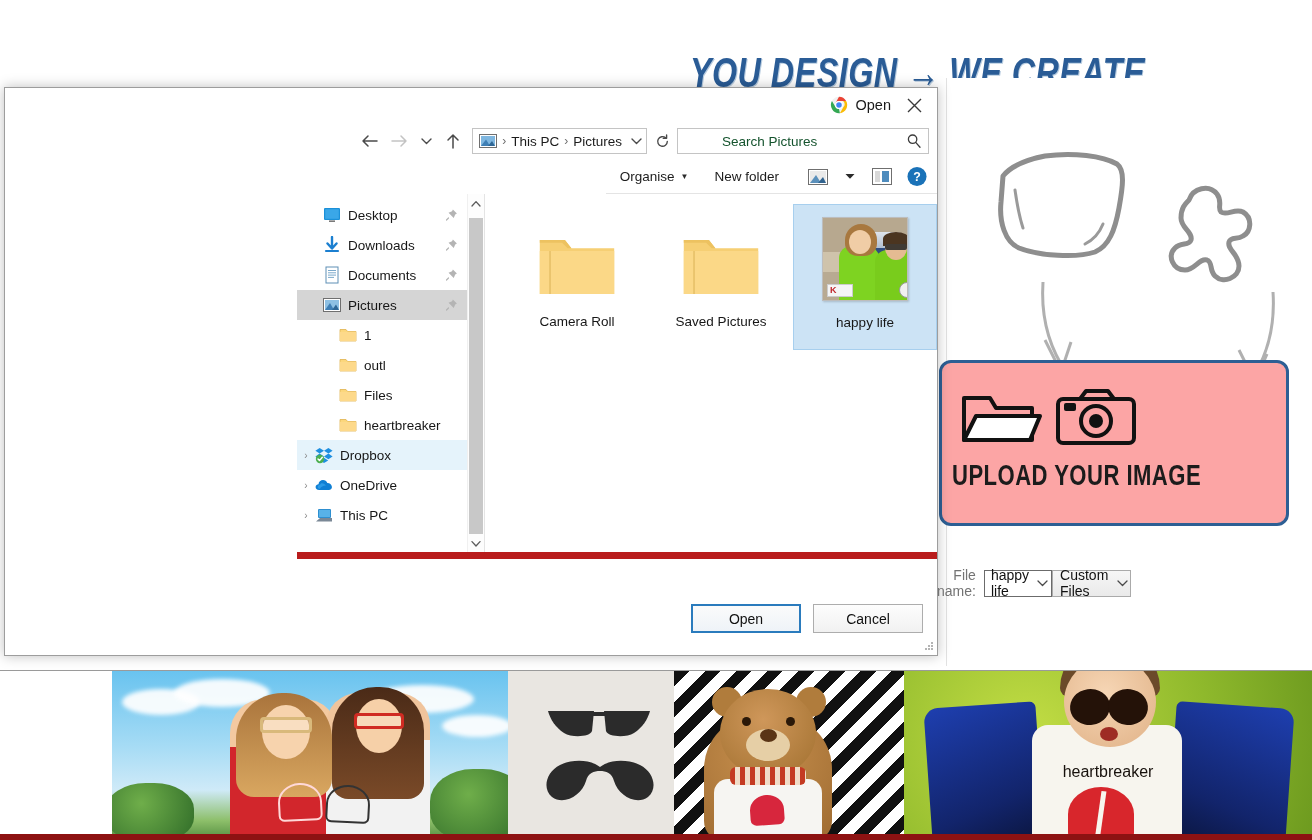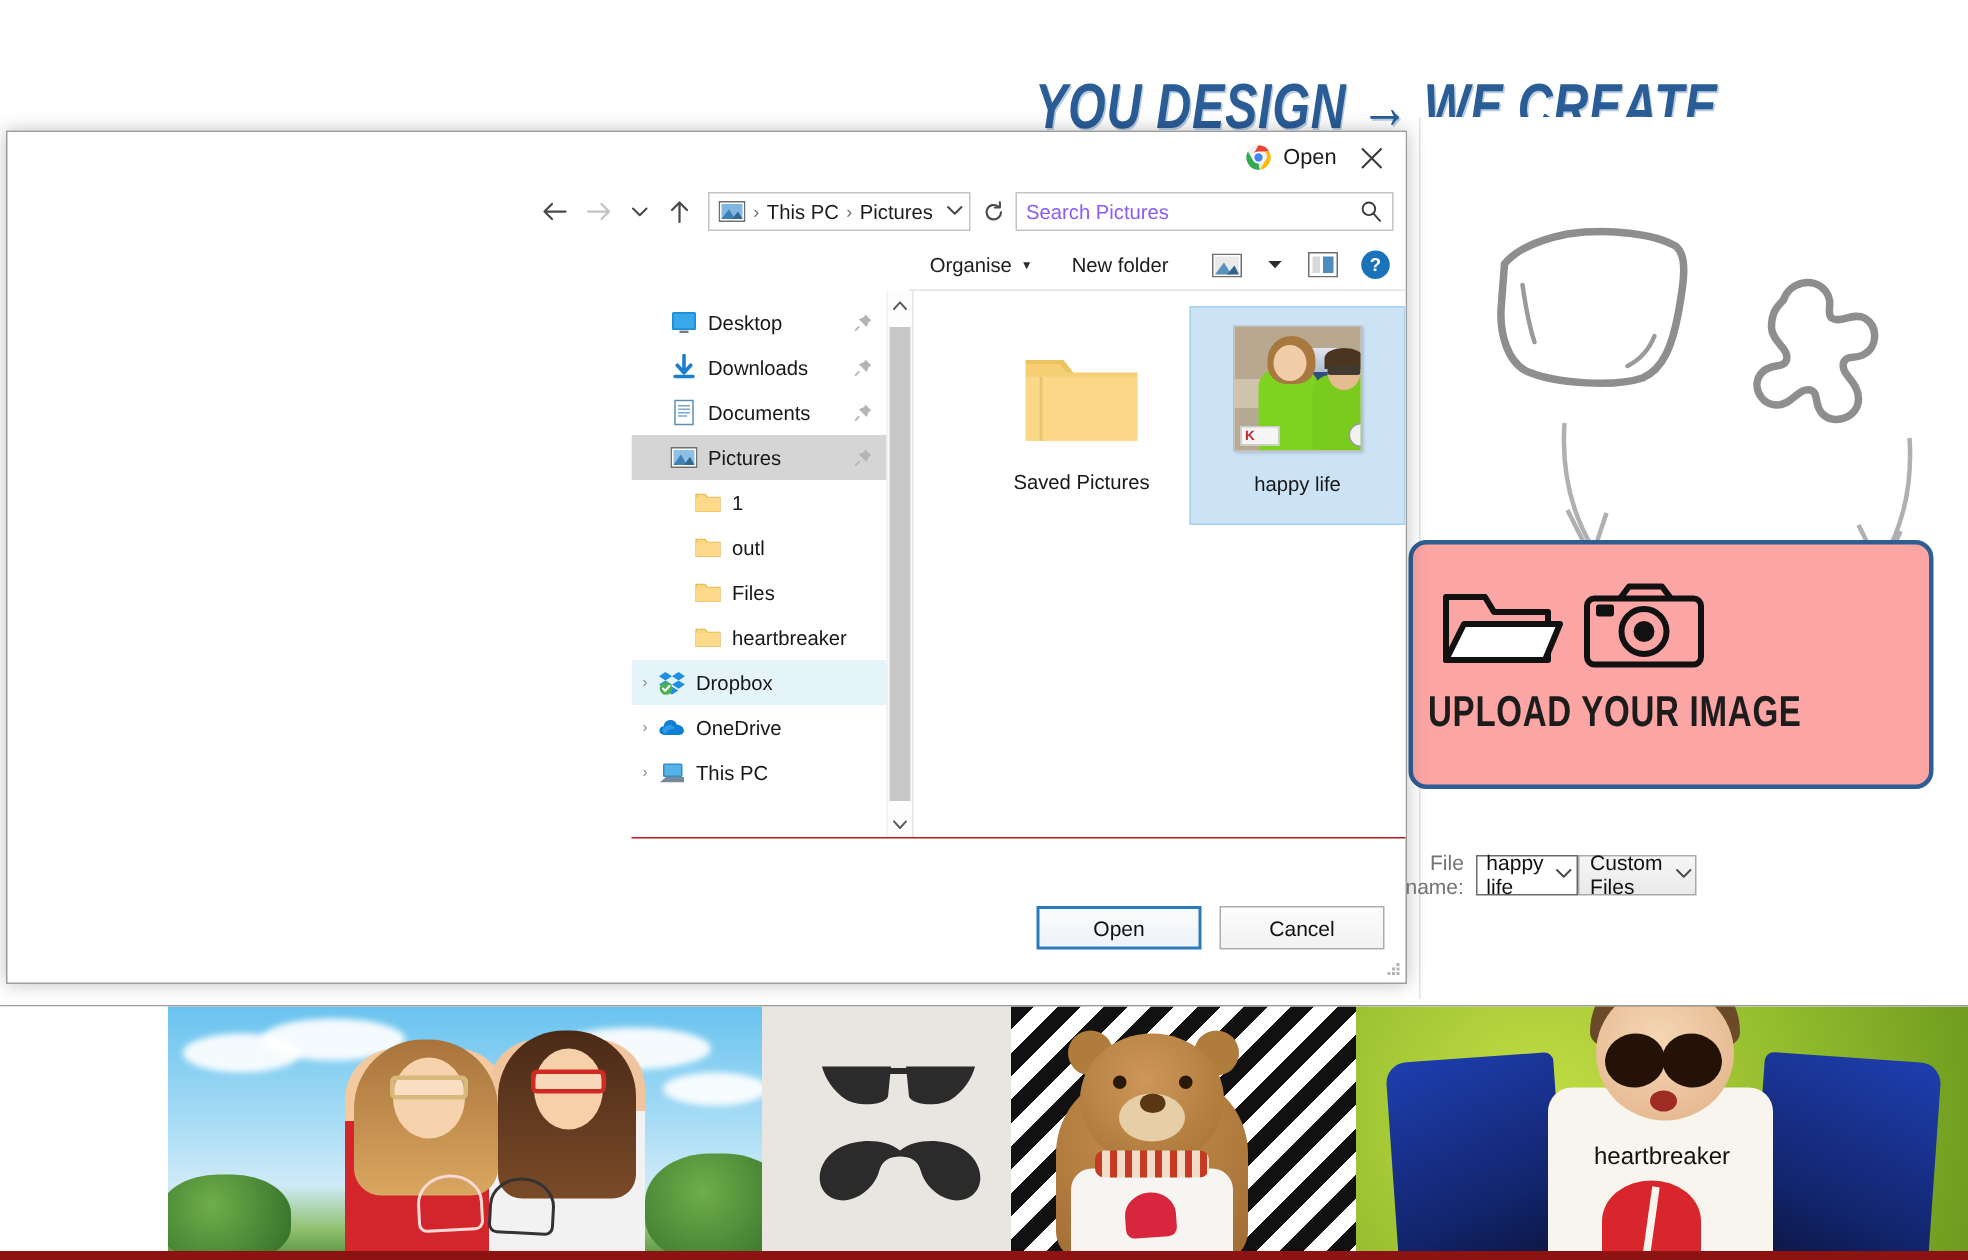--- a/index.html
+++ b/index.html
@@ -249,21 +249,21 @@
   }
   .searchbox {
     width: 252px; height: 26px; flex: 0 0 252px;
     border: 1px solid #c4c4c4;
     background:#fff;
     display:flex; align-items:center;
     padding: 0 6px;
     font-size: 13.5px;
     margin-left: 2px;
   }
-  .searchbox .ph { color: #8b5cf6; flex:1 1 auto; }
+  .searchbox .ph { color: #14532d; flex:1 1 auto;margin-left:38px; }
   .search-icon { width:16px; height:16px; flex:0 0 16px; }
 
   
   .cmdbar {
     height: 34px; flex: 0 0 34px;
     display: flex; align-items: center;
     padding: 0 10px 0 14px;
     font-size: 13.5px;
     color: #1c1c1c;
     border-bottom: 1px solid #e4e4e4;
@@ -273,22 +273,21 @@
   .cmd-caret { font-size: 8px; color:#2b2b2b; }
   .cmd-right { margin-left:auto; display:flex; align-items:center; gap: 12px; }
   .icon-btn { width:26px; height:24px; display:flex; align-items:center; justify-content:center;}
   .help-btn { width:20px; height:20px; }
 
   
   .dlg-body {
     flex: 1 1 auto;
     display: flex;
     min-height: 0;
-    border-bottom: 1px solid #b91c1c;
-    gap: 20px;
+    border-bottom: 7px solid #b91c1c;
   }
   .nav-pane {
     width: 188px; flex: 0 0 188px;
     position: relative;
     background: #fff;
     border-right: 1px solid #e4e4e4;
     overflow: hidden;
   }
   .tree { padding-top: 6px; font-size: 13.5px; color:#171717; }
   .tree-row {
@@ -798,20 +797,31 @@
     <div class="file-pane" id="file-host">
         <div class="file-item">
           <div class="file-thumb">
             <svg viewBox="0 0 86 72" width="80" height="68">
               <path d="M3,8 L30,8 L37,17 L83,17 L83,66 L3,66 Z" fill="#f6cf74"></path>
               <path d="M3,8 L30,8 L37,17 L33,17 L27,11 L3,11 Z" fill="#edc260"></path>
               <path d="M3,20 L83,20 L83,66 L3,66 Z" fill="#fbd887"></path>
               <path d="M14,20 L14,66" stroke="#e9c46d" stroke-width="2"></path>
             </svg>
           </div>
+          <div class="file-label">Camera Roll</div>
+        </div>
+        <div class="file-item">
+          <div class="file-thumb">
+            <svg viewBox="0 0 86 72" width="80" height="68">
+              <path d="M3,8 L30,8 L37,17 L83,17 L83,66 L3,66 Z" fill="#f6cf74"></path>
+              <path d="M3,8 L30,8 L37,17 L33,17 L27,11 L3,11 Z" fill="#edc260"></path>
+              <path d="M3,20 L83,20 L83,66 L3,66 Z" fill="#fbd887"></path>
+              <path d="M14,20 L14,66" stroke="#e9c46d" stroke-width="2"></path>
+            </svg>
+          </div>
           <div class="file-label">Saved Pictures</div>
         </div>
         <div class="file-item selected">
           <div class="file-thumb">
             <div class="photo-thumb">
               <div class="pt-bg"></div>
               <div class="pt-car"></div>
               <div class="pt-car2"></div>
               <div class="pt-w-body"></div>
               <div class="pt-m-body"></div>

